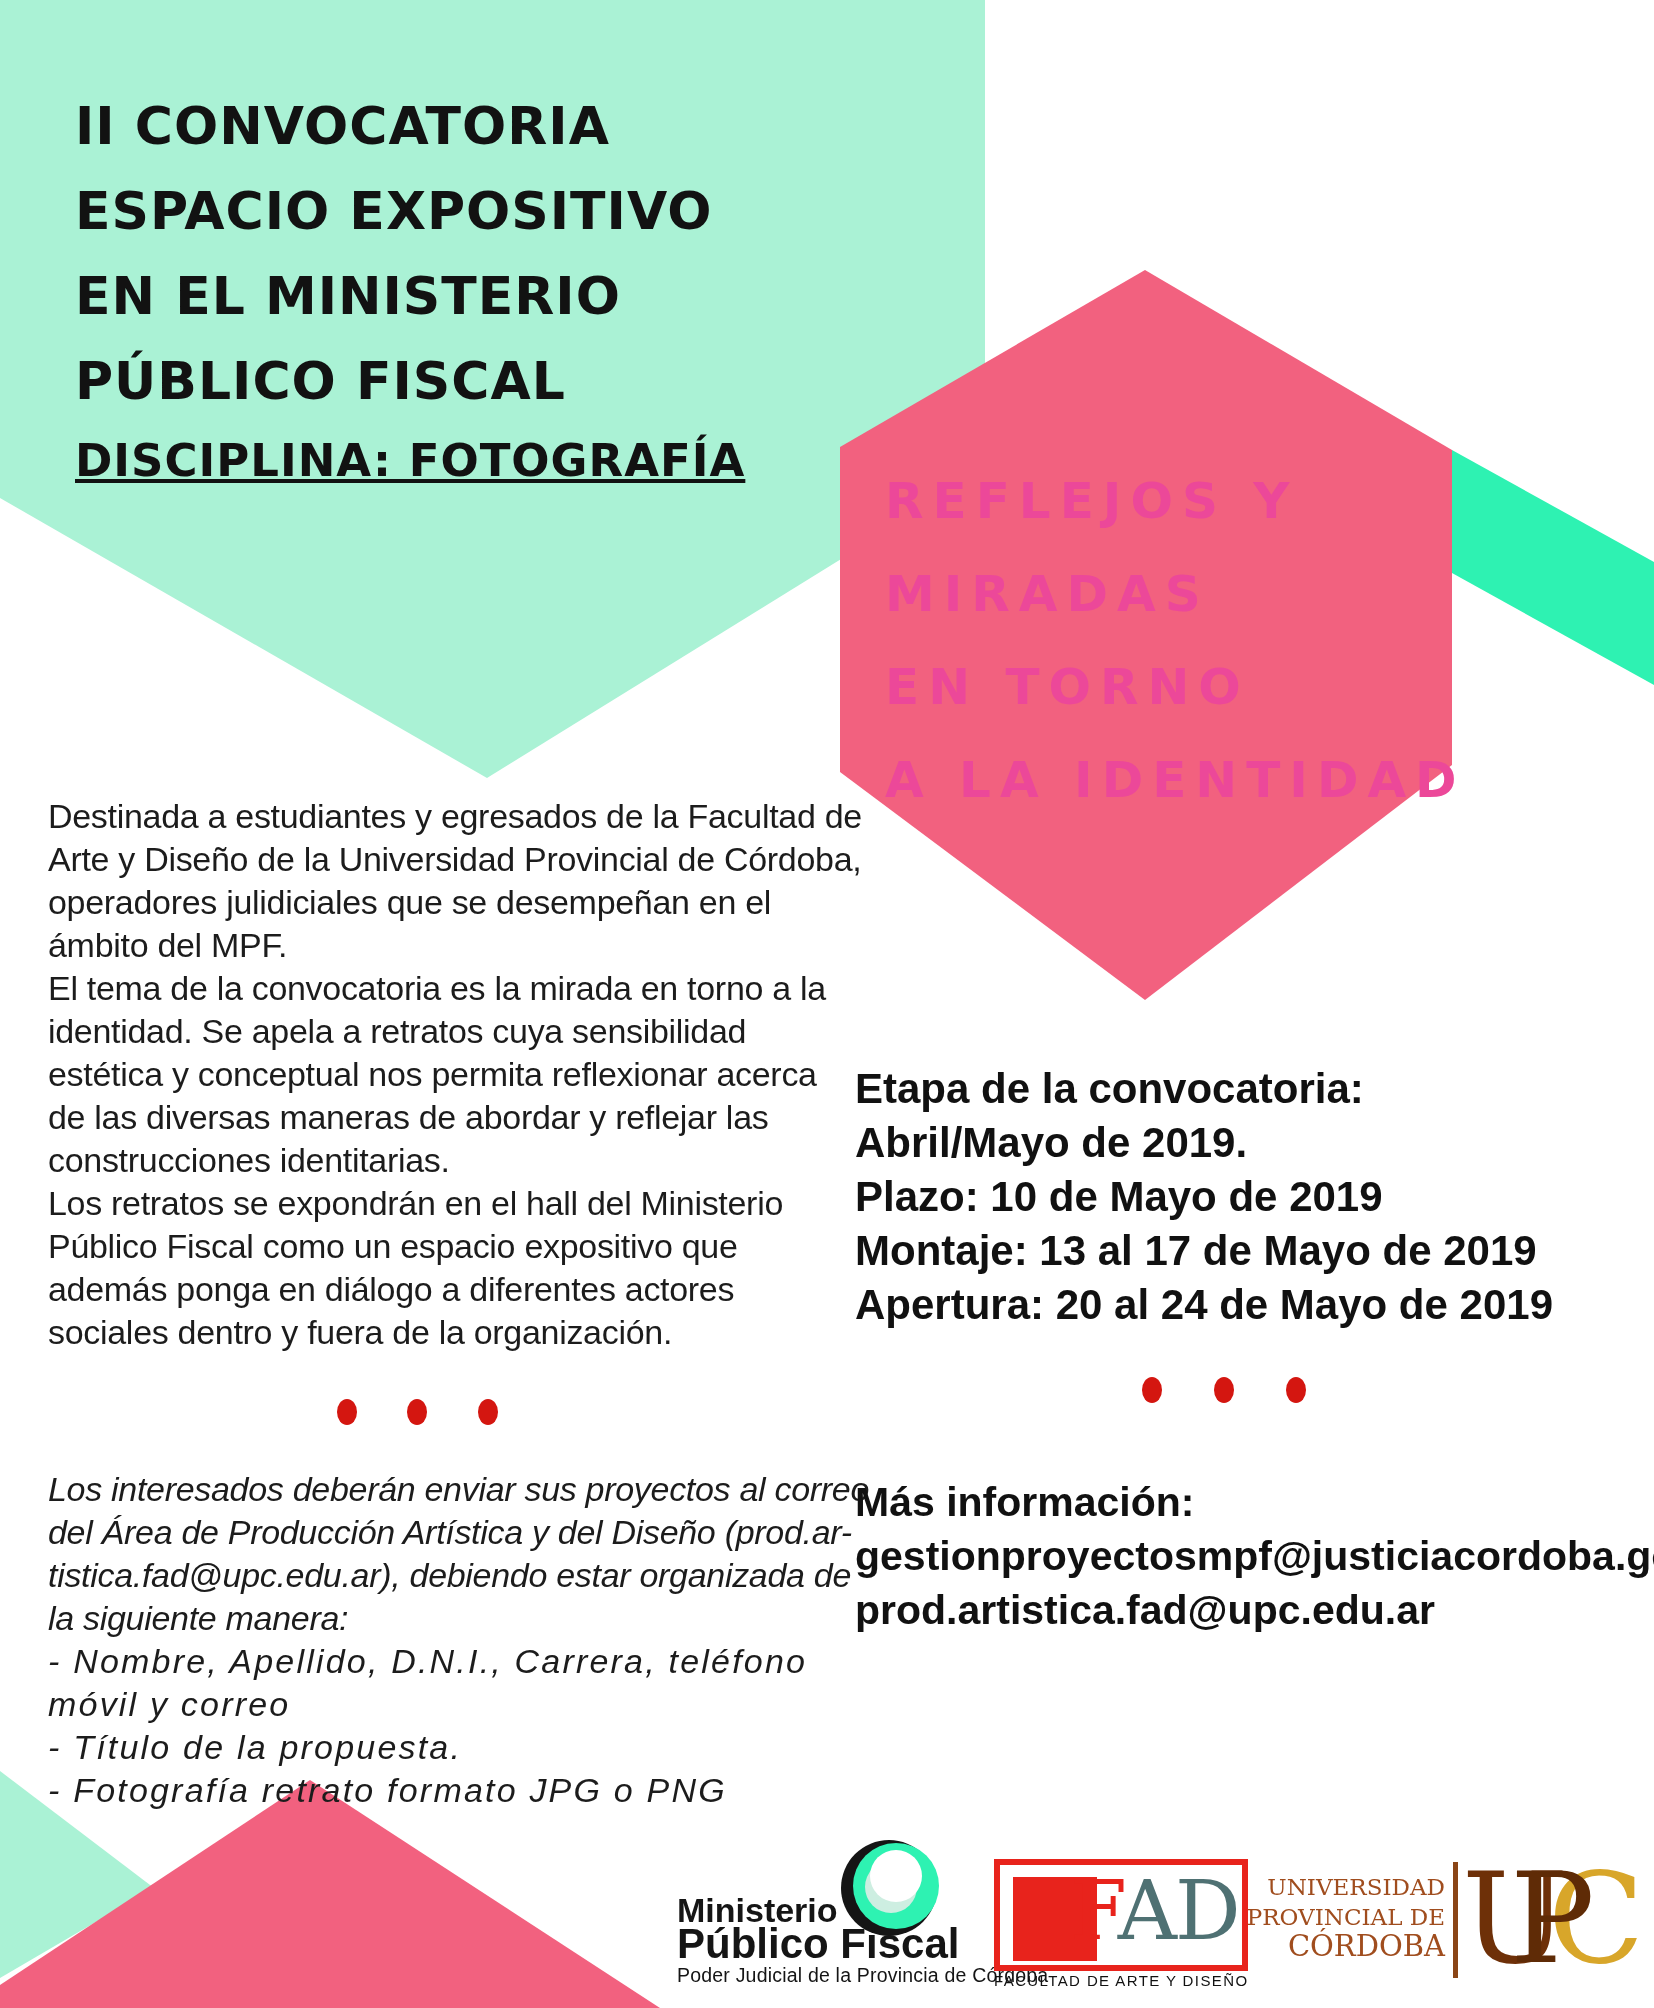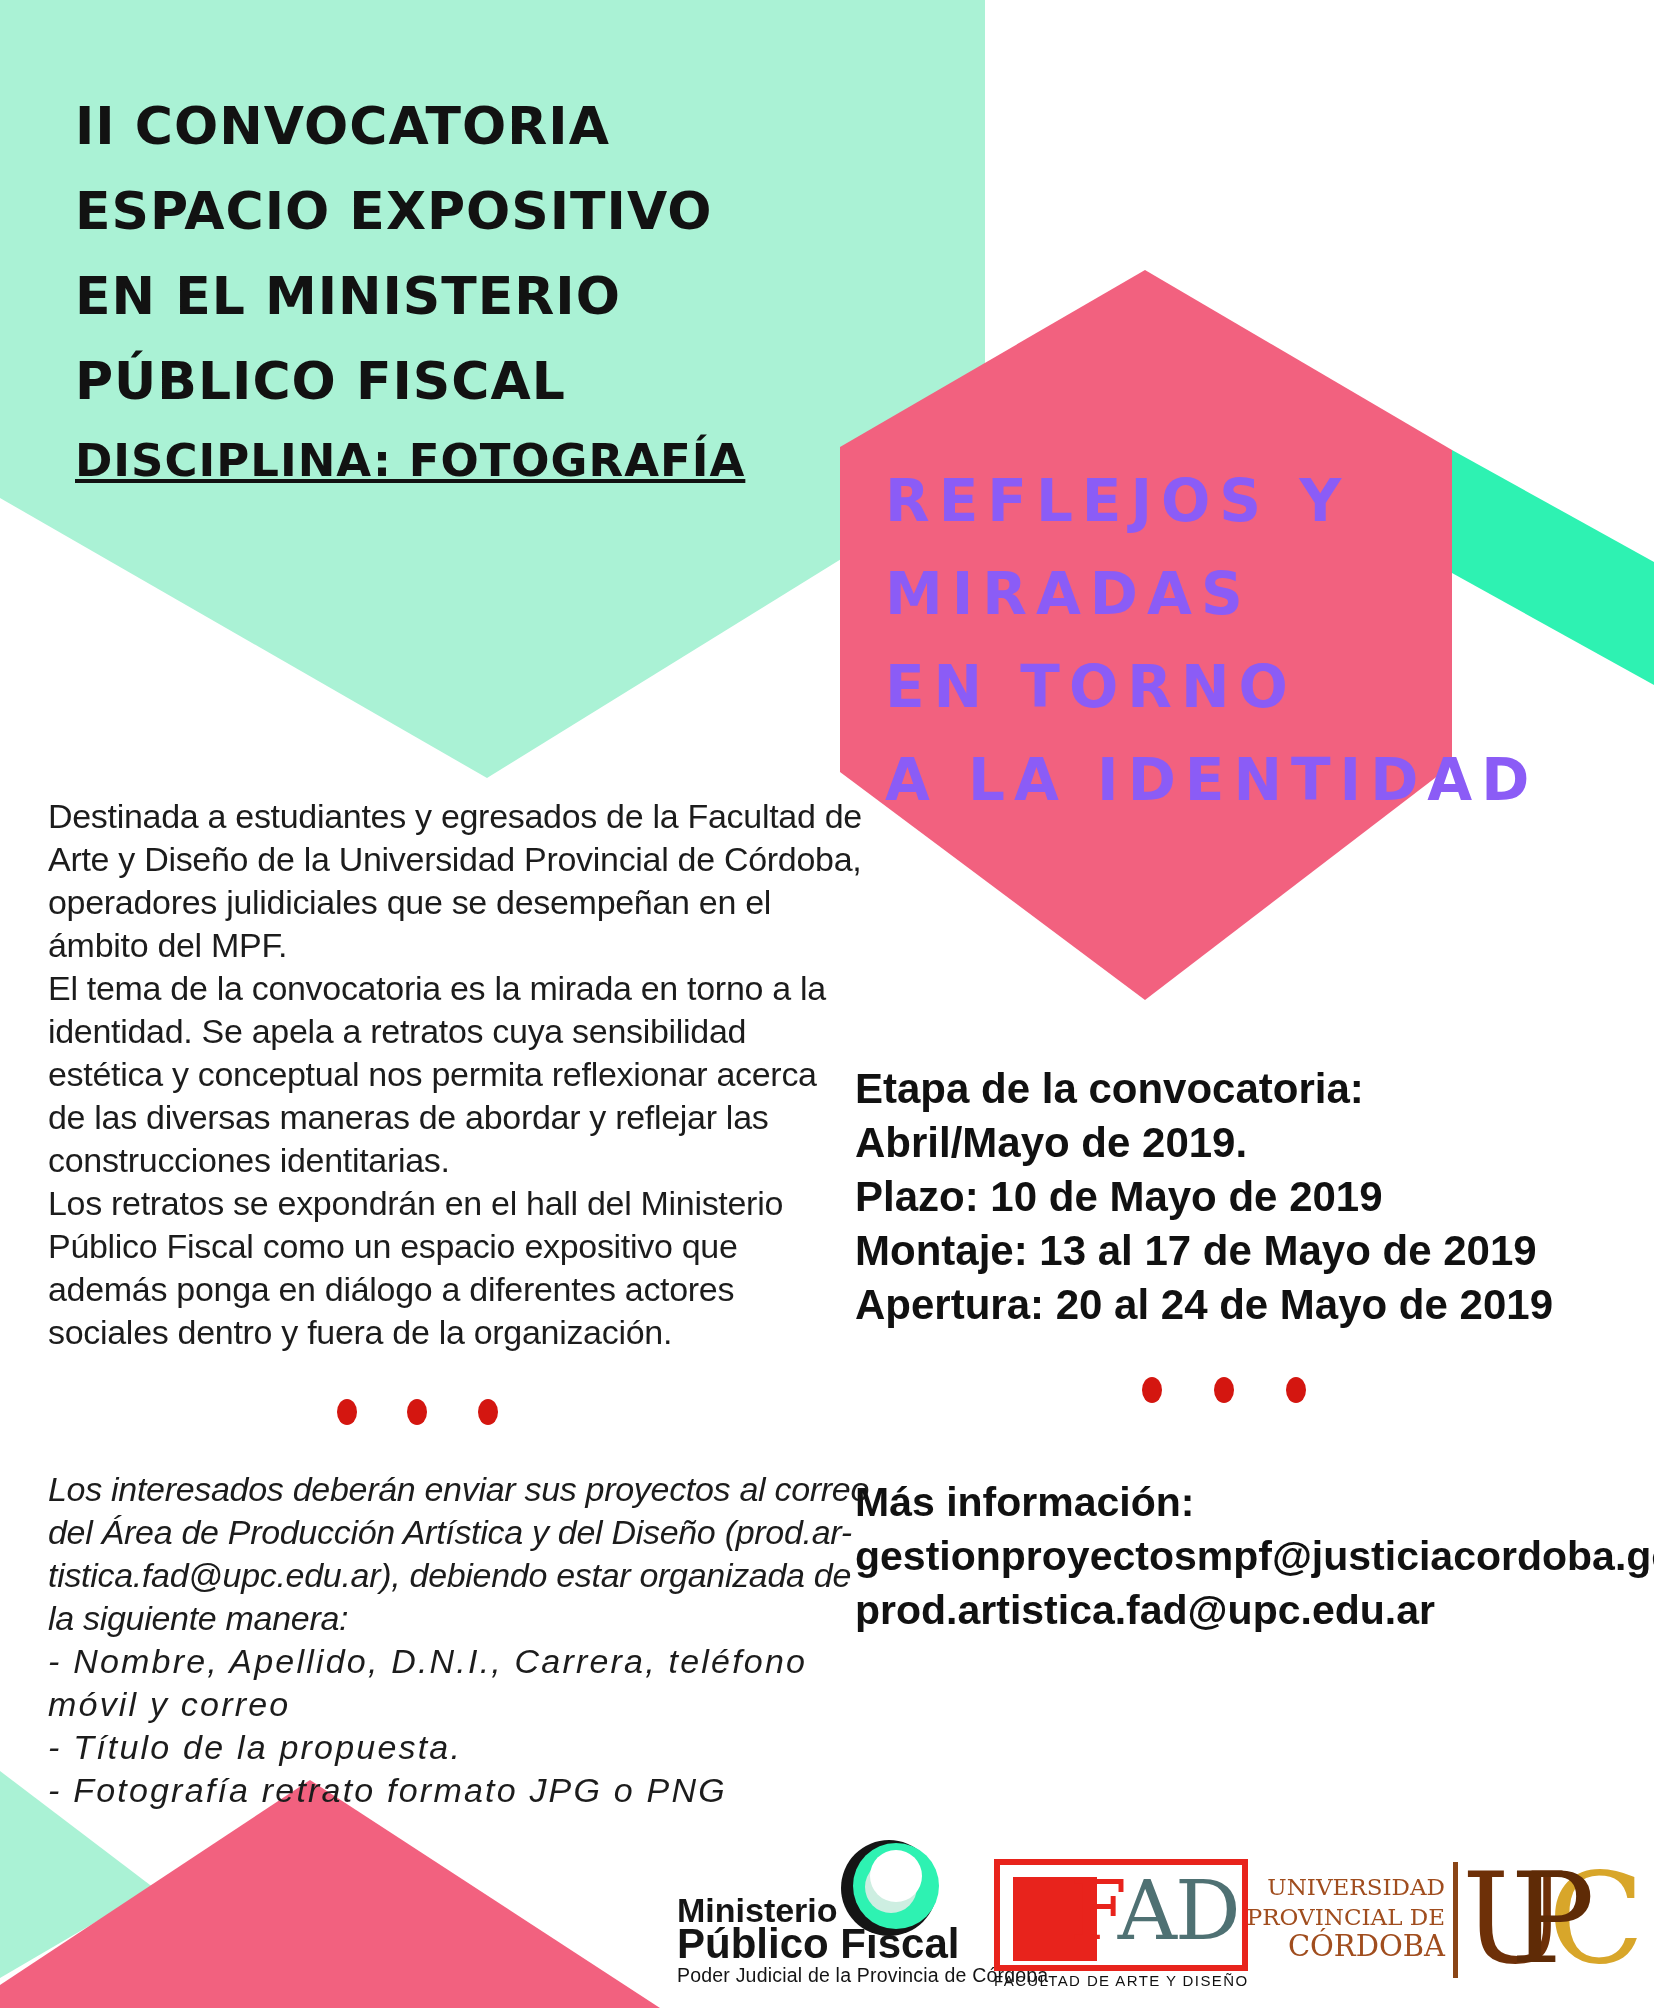--- a/index.html
+++ b/index.html
@@ -11,22 +11,22 @@
   #poster{position:relative;width:1654px;height:2008px;background:#ffffff;overflow:hidden;
           font-family:"Liberation Sans",sans-serif;color:var(--ink);}
   #shapes{position:absolute;left:0;top:0;width:1654px;height:2008px;}
   .abs{position:absolute;}
   
   .title-line{font-family:"DejaVu Sans",sans-serif;font-weight:bold;font-size:52px;
               line-height:85px;letter-spacing:1px;color:#121212;white-space:nowrap;}
   .subtitle-line{font-family:"DejaVu Sans",sans-serif;font-weight:bold;font-size:45px;
               line-height:58px;letter-spacing:1px;color:#121212;white-space:nowrap;}
   
-  .hex-line{font-family:"DejaVu Sans",sans-serif;font-weight:bold;font-size:58px;
-            line-height:93px;letter-spacing:9px;color:#8b5cf6;white-space:nowrap;}
+  .hex-line{font-family:"DejaVu Sans",sans-serif;font-weight:bold;font-size:50px;
+            line-height:93px;letter-spacing:9px;color:#ec4899;white-space:nowrap;}
   
   .copy{font-size:34px;line-height:43px;letter-spacing:-0.3px;white-space:nowrap;color:var(--ink);}
   .copy.italic{font-style:italic;}
   .copy.spaced{font-style:italic;letter-spacing:2.2px;}
   
   .sched{font-family:"Liberation Sans",sans-serif;font-weight:bold;font-size:42px;
          line-height:54px;white-space:nowrap;color:#111;}
   .contact-line{font-weight:bold;font-size:41px;line-height:54px;white-space:nowrap;color:#111;}
   
   .dot{position:absolute;width:20px;height:26px;border-radius:50%;background:var(--red);}

